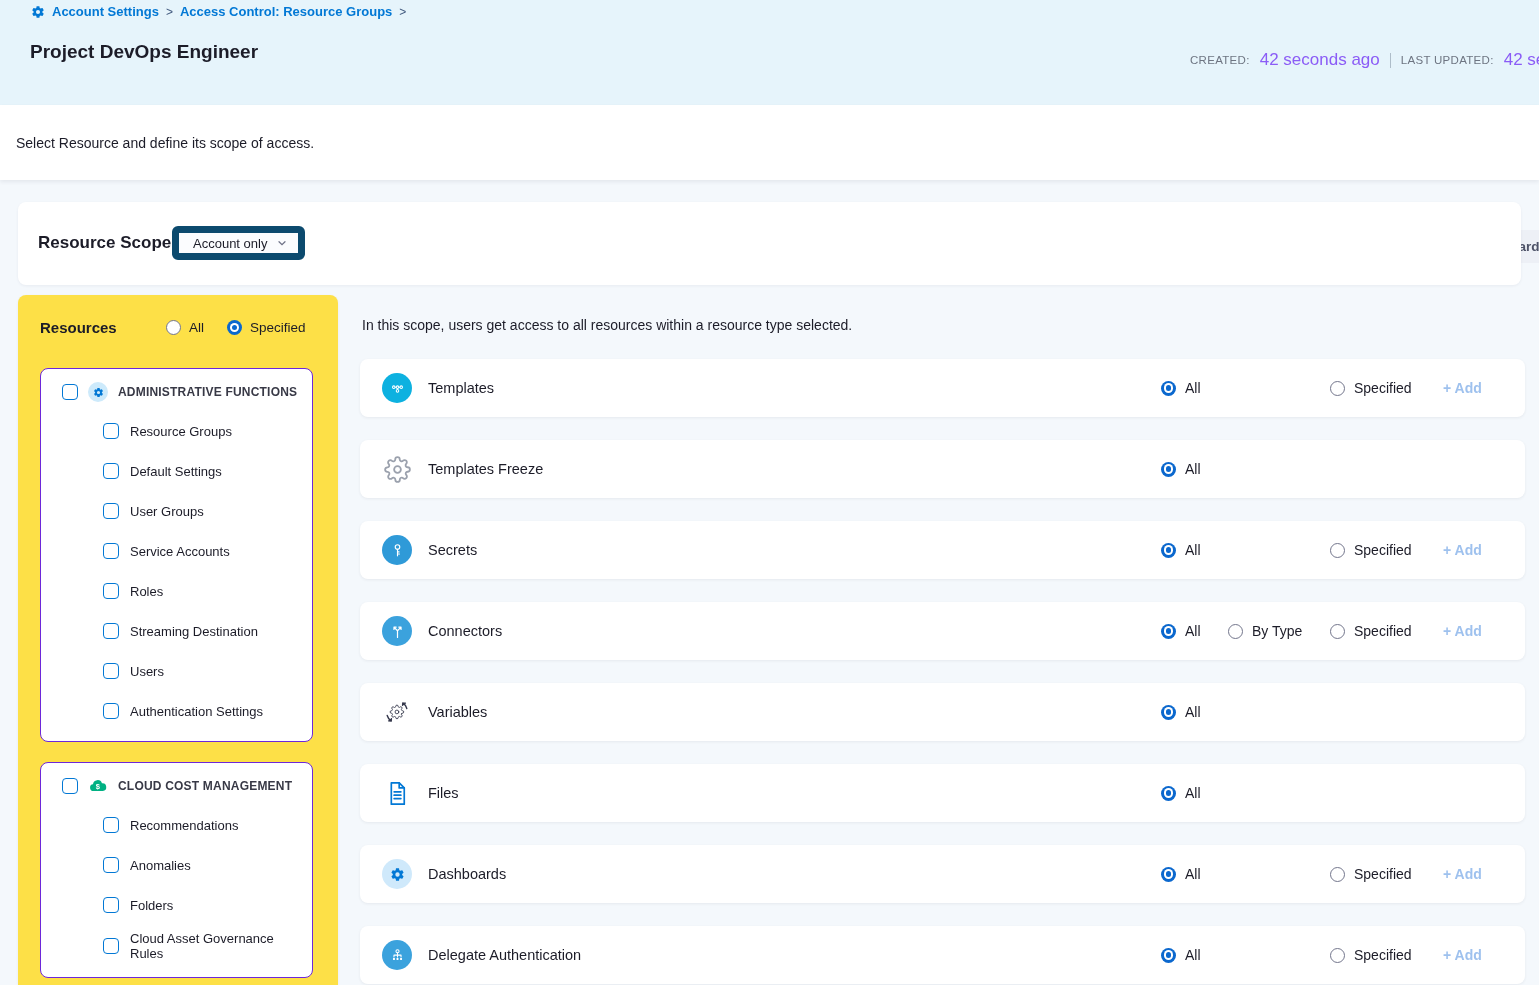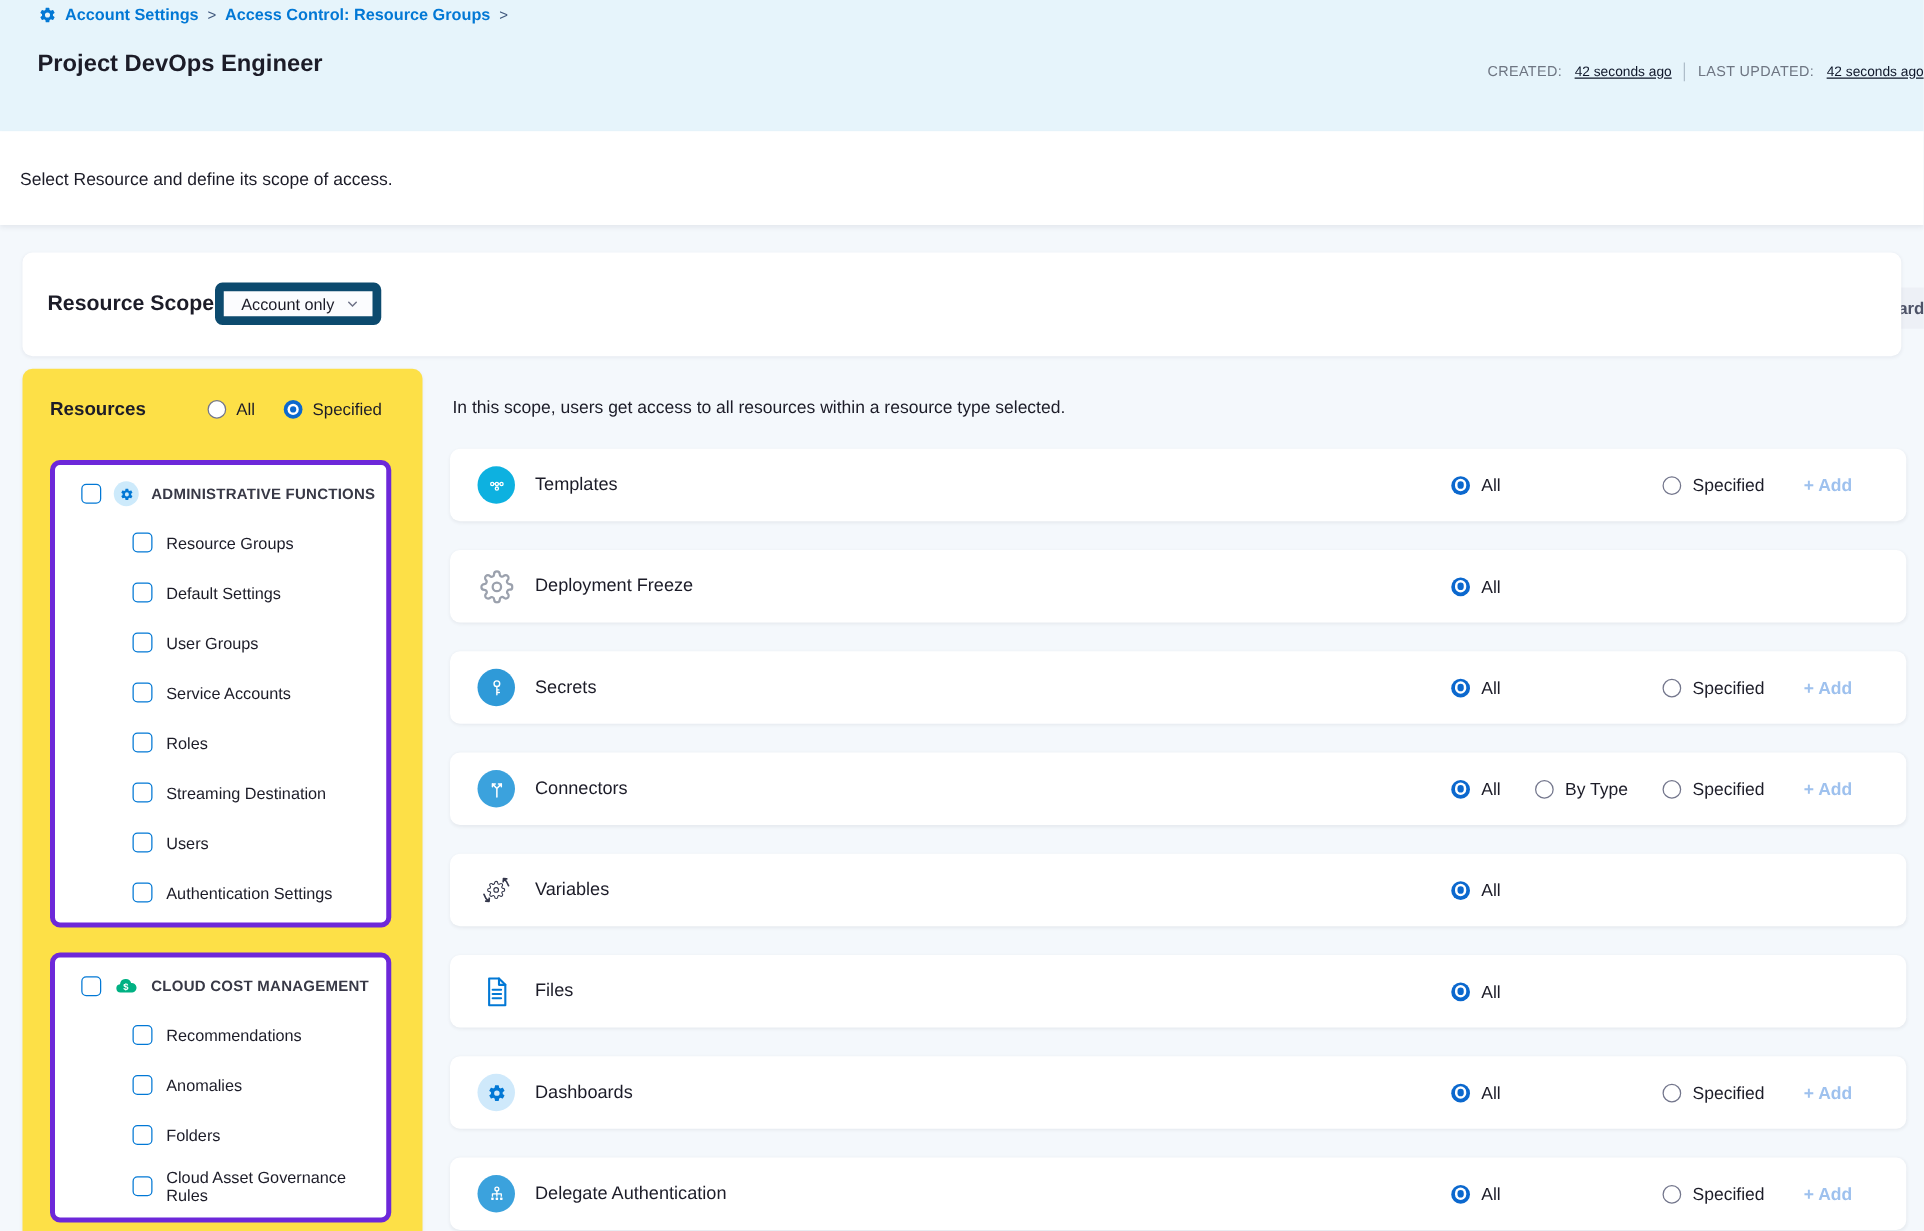--- a/index.html
+++ b/index.html
@@ -13,21 +13,21 @@
   
   .hdr { position:absolute; left:0; top:0; width:1539px; height:105px; background:#e6f4fb; }
   .crumbs { position:absolute; left:31px; top:4px; display:flex; align-items:center; gap:7px;
             font-size:13px; font-weight:600; }
   .crumb { color:#0278d5; cursor:pointer; }
   .crumb-sep { color:#41597e; font-size:12px; font-weight:400; }
   .crumb-gear { display:flex; align-items:center; }
   .pgtitle { position:absolute; left:30px; top:41px; font-size:19px; font-weight:600; color:#1c1c28; }
   .meta { position:absolute; left:1190px; top:50px; display:flex; align-items:center; gap:10px; white-space:nowrap; }
   .mlabel { font-size:11.5px; color:#6e7582; letter-spacing:.3px; }
-  .mval { font-size:11px; color:#0f172a;text-decoration:underline; }
+  .mval { font-size:17px; color:#8b5cf6; }
   .mdiv { width:1px; height:15px; background:#aebdc9; }
 
   
   .toolbar { position:absolute; left:0; top:105px; width:1539px; height:75px; background:#fff;
              box-shadow:0 2px 4px rgba(40,41,61,.08);padding-left:36px; }
   .tb-desc { position:absolute; left:16px; top:50%; transform:translateY(-50%); font-size:14px; }
   .unsaved-dot { position:absolute; left:1231px; top:138px; width:9px; height:9px; border-radius:50%; background:#f4572d; }
   .unsaved { position:absolute; left:1249px; top:134px; font-size:14.5px; color:#f4572d; }
   .btn { position:absolute; top:125px; height:33px; border:none; border-radius:5px;
          font-family:"Liberation Sans",sans-serif; font-size:13.5px; font-weight:700; cursor:pointer; }
@@ -43,21 +43,21 @@
               padding:0 10px 0 14px; font-size:13px; cursor:pointer; }
 
   
   .sidepanel { position:absolute; left:18px; top:295px; width:320px; height:690px; background:#fde047;
                border-radius:8px 8px 0 0; box-shadow:0 1px 3px rgba(40,41,61,.06); }
   .res-title { position:absolute; left:22px; top:24px; font-size:15px; font-weight:700; }
   .res-opt { position:absolute; top:25px; display:flex; gap:8px; align-items:center; font-size:13.5px; cursor:pointer; }
   .res-opt.all { left:148px; }
   .res-opt.spec { left:209px; }
 
-  .grp { position:absolute; left:22px; width:273px; border:4px solid #6d28d9; border-radius:8px; background:#fff; }
+  .grp { position:absolute; left:22px; width:273px; border:1px solid #6d28d9; border-radius:8px; background:#fff; }
   .grp.g0 { top:73px; height:374px; }
   .grp.g1 { top:467px; height:216px; }
   .grp-head { position:absolute; left:21px; top:13px; display:flex; gap:10px; align-items:center; cursor:pointer; }
   .grp-head-label { font-size:12px; font-weight:600; color:#383946; letter-spacing:.2px; }
   .admin-badge { width:20px; height:20px; border-radius:50%; background:#cdeafb; display:flex;
                  align-items:center; justify-content:center; flex:none; }
   .grp-item { position:absolute; left:62px; display:flex; gap:11px; align-items:center;
               font-size:13px; color:#1c1c28; cursor:pointer; }
   .grp-item .lbl { line-height:15px; }
   .grp-item.wrap { width:200px; }
@@ -243,21 +243,21 @@
   <span class="o-add">+ Add</span>
 </div>
 
 <div class="rrow" style="top:440px">
   <span class="ricon flat">
     <svg width="27" height="27" viewBox="0 0 24 24" fill="none" stroke="#9ba1ad" stroke-width="1.6" stroke-linecap="round" stroke-linejoin="round">
         <circle cx="12" cy="12" r="3"></circle>
         <path d="M19.4 15a1.65 1.65 0 0 0 .33 1.82l.06.06a2 2 0 0 1 0 2.83 2 2 0 0 1-2.83 0l-.06-.06a1.65 1.65 0 0 0-1.82-.33 1.65 1.65 0 0 0-1 1.51V21a2 2 0 0 1-2 2 2 2 0 0 1-2-2v-.09A1.65 1.65 0 0 0 9 19.4a1.65 1.65 0 0 0-1.82.33l-.06.06a2 2 0 0 1-2.83 0 2 2 0 0 1 0-2.83l.06-.06a1.65 1.65 0 0 0 .33-1.82 1.65 1.65 0 0 0-1.51-1H3a2 2 0 0 1-2-2 2 2 0 0 1 2-2h.09A1.65 1.65 0 0 0 4.6 9a1.65 1.65 0 0 0-.33-1.82l-.06-.06a2 2 0 0 1 0-2.83 2 2 0 0 1 2.83 0l.06.06a1.65 1.65 0 0 0 1.82.33H9a1.65 1.65 0 0 0 1-1.51V3a2 2 0 0 1 2-2 2 2 0 0 1 2 2v.09a1.65 1.65 0 0 0 1 1.51 1.65 1.65 0 0 0 1.82-.33l.06-.06a2 2 0 0 1 2.83 0 2 2 0 0 1 0 2.83l-.06.06a1.65 1.65 0 0 0-.33 1.82V9a1.65 1.65 0 0 0 1.51 1H21a2 2 0 0 1 2 2 2 2 0 0 1-2 2h-.09a1.65 1.65 0 0 0-1.51 1z"></path>
       </svg>
   </span>
-  <span class="rname">Deployment Freeze</span>
+  <span class="rname">Templates Freeze</span>
   <span class="opt o-all">
       <span class="radio sel"></span>
       <span>All</span>
     </span>
 </div>
 
 <div class="rrow" style="top:521px">
   <span class="ricon" style="background:#2f9ad8">
     <svg width="17" height="17" viewBox="0 0 24 24" fill="none" stroke="#fff" stroke-width="1.6" stroke-linecap="round">
         <circle cx="12" cy="7" r="3.2"></circle>

